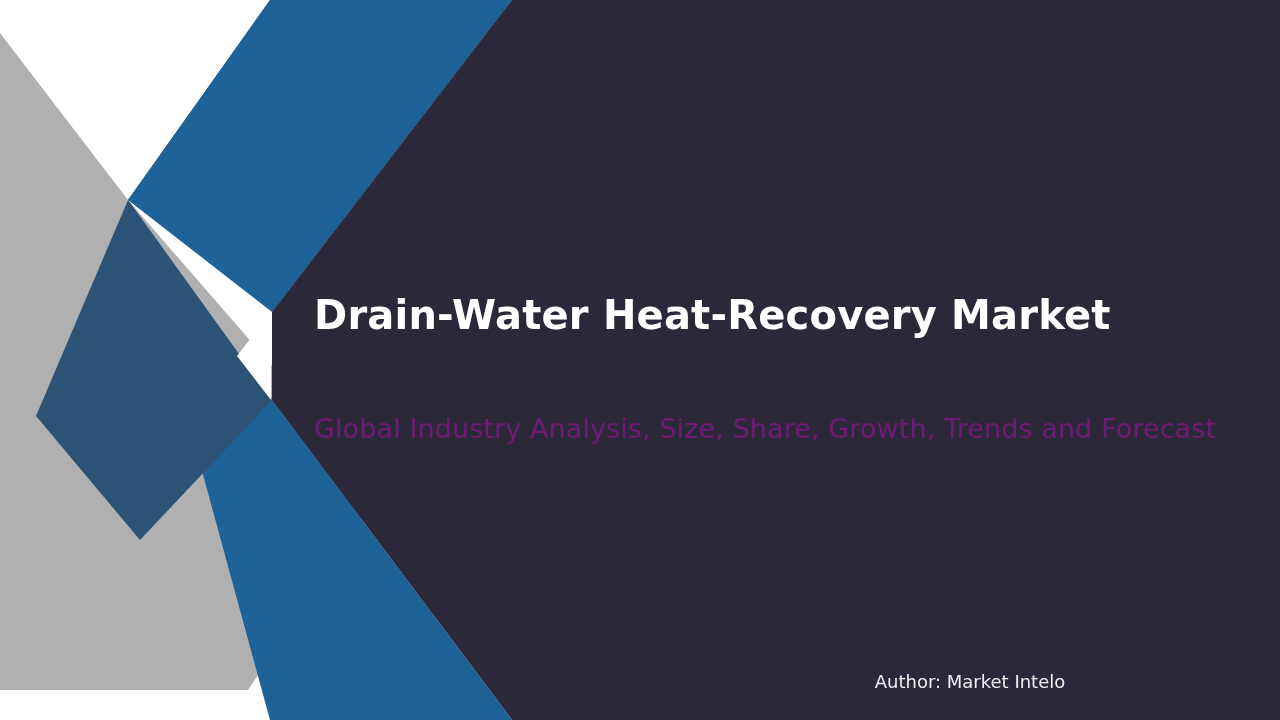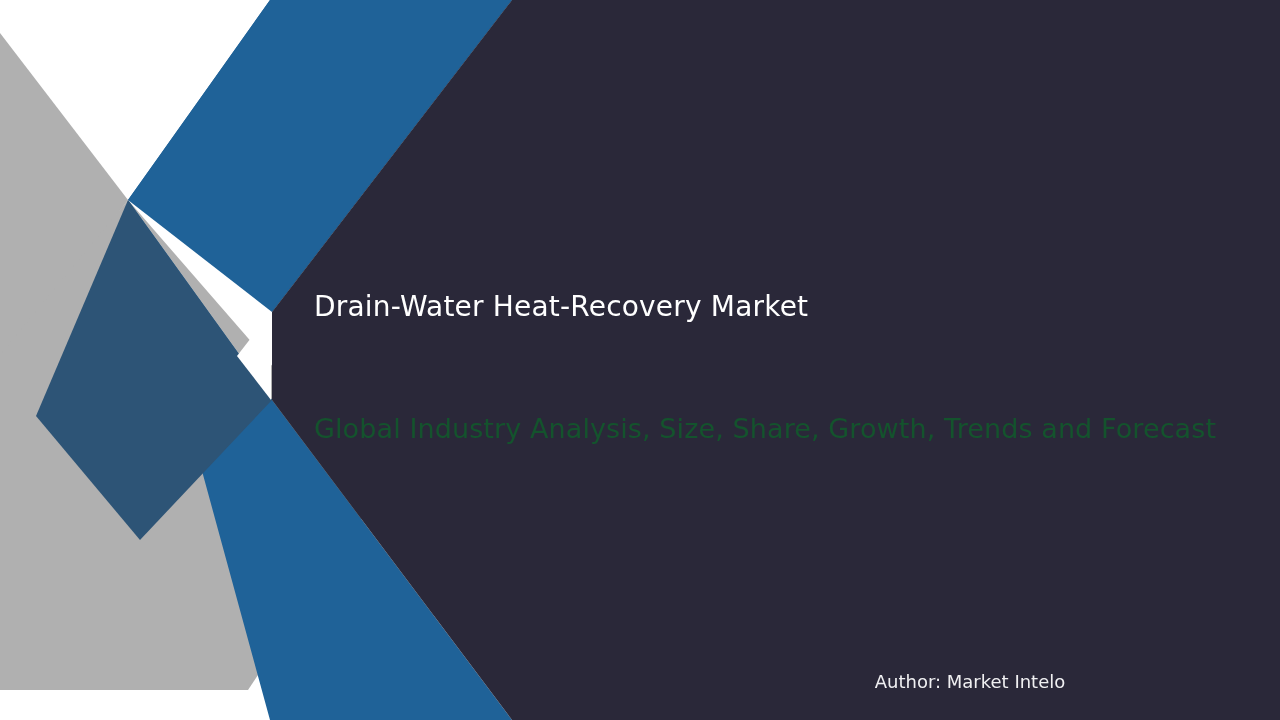--- a/index.html
+++ b/index.html
@@ -29,32 +29,32 @@
     top: 0;
     width: 1280px;
     height: 720px;
   }
   #slide-title {
     position: absolute;
     left: 314px;
     top: 262px;
     width: 900px;
     color: #ffffff;
-    font-size: 28px;
-    font-weight: 400;
+    font-size: 40px;
+    font-weight: 700;
     line-height: 52px;
     letter-spacing: 0.2px;
     white-space: nowrap;
   }
   #slide-subtitle {
     position: absolute;
     left: 314px;
     top: 383px;
     width: 930px;
-    color: #14532d;
+    color: #701a75;
     font-size: 27px;
     font-weight: 400;
     line-height: 38px;
     letter-spacing: 0.1px;
     white-space: nowrap;
   }
   #author-line {
     position: absolute;
     left: 760px;
     top: 651px;

